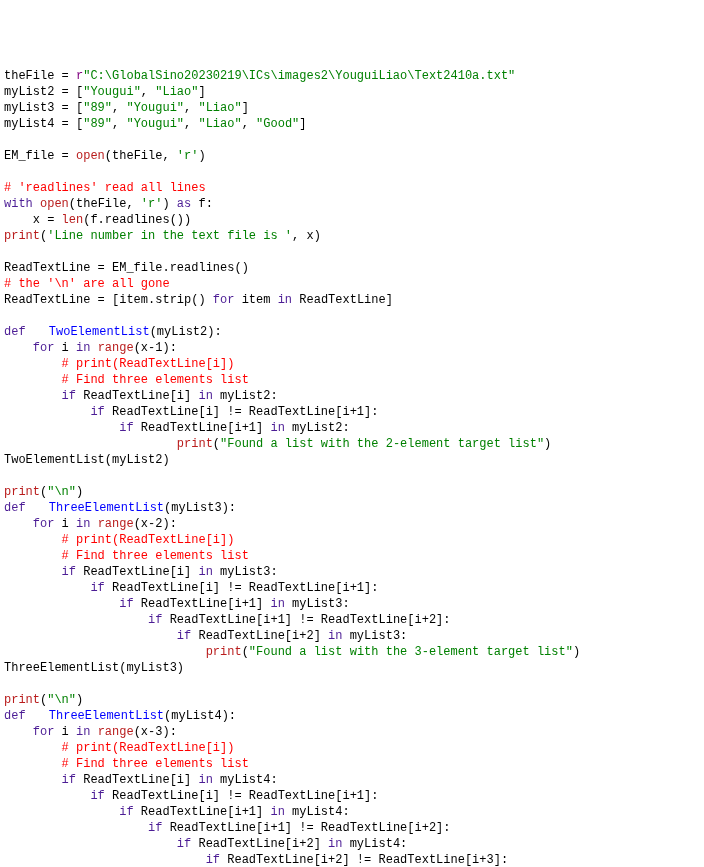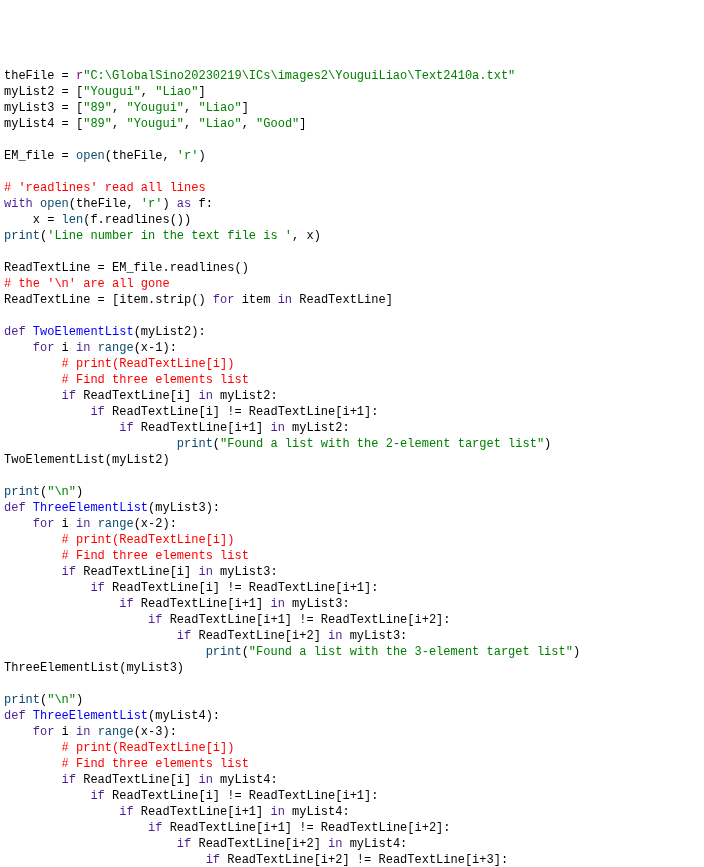--- a/index.html
+++ b/index.html
@@ -8,25 +8,25 @@
     background: #ffffff;
     font-family: "Courier New", Courier, monospace;
     font-size: 12px;
     line-height: 16px;
     color: #000000;
     white-space: pre;
   }
   .line { display: block; }
   .kw { color: #4c1d95; }
   .id { color: #000000; }
-  .deffn { color: #0000ff; }
+  .deffn { color: #0000ff; margin-left: 16px; }
   .str { color: #008000; }     
   .cmt { color: #ff0000; }     
   .raw { color: #800080; }     
-  .builtin { color: #0c4a6e; } 
+  .builtin { color: #b91c1c; } 
 </style>
 </head>
 <body>
 
 
 
 <div id="code-container"><span class="line"><span class="id">theFile = </span><span class="raw">r</span><span class="str">"C:\GlobalSino20230219\ICs\images2\YouguiLiao\Text2410a.txt"</span></span><span class="line"><span class="id">myList2 = [</span><span class="str">"Yougui"</span><span class="id">, </span><span class="str">"Liao"</span><span class="id">]</span></span><span class="line"><span class="id">myList3 = [</span><span class="str">"89"</span><span class="id">, </span><span class="str">"Yougui"</span><span class="id">, </span><span class="str">"Liao"</span><span class="id">]</span></span><span class="line"><span class="id">myList4 = [</span><span class="str">"89"</span><span class="id">, </span><span class="str">"Yougui"</span><span class="id">, </span><span class="str">"Liao"</span><span class="id">, </span><span class="str">"Good"</span><span class="id">]</span></span><span class="line">&nbsp;</span><span class="line"><span class="id">EM_file = </span><span class="builtin">open</span><span class="id">(theFile, </span><span class="str">'r'</span><span class="id">)</span></span><span class="line">&nbsp;</span><span class="line"><span class="cmt"># 'readlines' read all lines</span></span><span class="line"><span class="kw">with</span><span class="id"> </span><span class="builtin">open</span><span class="id">(theFile, </span><span class="str">'r'</span><span class="id">) </span><span class="kw">as</span><span class="id"> f:</span></span><span class="line"><span class="id">    x = </span><span class="builtin">len</span><span class="id">(f.readlines())</span></span><span class="line"><span class="builtin">print</span><span class="id">(</span><span class="str">'Line number in the text file is '</span><span class="id">, x)</span></span><span class="line">&nbsp;</span><span class="line"><span class="id">ReadTextLine = EM_file.readlines()</span></span><span class="line"><span class="cmt"># the '\n' are all gone</span></span><span class="line"><span class="id">ReadTextLine = [item.strip() </span><span class="kw">for</span><span class="id"> item </span><span class="kw">in</span><span class="id"> ReadTextLine]</span></span><span class="line">&nbsp;</span><span class="line"><span class="kw">def</span><span class="id"> </span><span class="deffn">TwoElementList</span><span class="id">(myList2):</span></span><span class="line"><span class="id">    </span><span class="kw">for</span><span class="id"> i </span><span class="kw">in</span><span class="id"> </span><span class="builtin">range</span><span class="id">(x-1):</span></span><span class="line"><span class="id">        </span><span class="cmt"># print(ReadTextLine[i])</span></span><span class="line"><span class="id">        </span><span class="cmt"># Find three elements list</span></span><span class="line"><span class="id">        </span><span class="kw">if</span><span class="id"> ReadTextLine[i] </span><span class="kw">in</span><span class="id"> myList2:</span></span><span class="line"><span class="id">            </span><span class="kw">if</span><span class="id"> ReadTextLine[i] != ReadTextLine[i+1]:</span></span><span class="line"><span class="id">                </span><span class="kw">if</span><span class="id"> ReadTextLine[i+1] </span><span class="kw">in</span><span class="id"> myList2:</span></span><span class="line"><span class="id">                        </span><span class="builtin">print</span><span class="id">(</span><span class="str">"Found a list with the 2-element target list"</span><span class="id">)</span></span><span class="line"><span class="id">TwoElementList(myList2)</span></span><span class="line">&nbsp;</span><span class="line"><span class="builtin">print</span><span class="id">(</span><span class="str">"\n"</span><span class="id">)</span></span><span class="line"><span class="kw">def</span><span class="id"> </span><span class="deffn">ThreeElementList</span><span class="id">(myList3):</span></span><span class="line"><span class="id">    </span><span class="kw">for</span><span class="id"> i </span><span class="kw">in</span><span class="id"> </span><span class="builtin">range</span><span class="id">(x-2):</span></span><span class="line"><span class="id">        </span><span class="cmt"># print(ReadTextLine[i])</span></span><span class="line"><span class="id">        </span><span class="cmt"># Find three elements list</span></span><span class="line"><span class="id">        </span><span class="kw">if</span><span class="id"> ReadTextLine[i] </span><span class="kw">in</span><span class="id"> myList3:</span></span><span class="line"><span class="id">            </span><span class="kw">if</span><span class="id"> ReadTextLine[i] != ReadTextLine[i+1]:</span></span><span class="line"><span class="id">                </span><span class="kw">if</span><span class="id"> ReadTextLine[i+1] </span><span class="kw">in</span><span class="id"> myList3:</span></span><span class="line"><span class="id">                    </span><span class="kw">if</span><span class="id"> ReadTextLine[i+1] != ReadTextLine[i+2]:</span></span><span class="line"><span class="id">                        </span><span class="kw">if</span><span class="id"> ReadTextLine[i+2] </span><span class="kw">in</span><span class="id"> myList3:</span></span><span class="line"><span class="id">                            </span><span class="builtin">print</span><span class="id">(</span><span class="str">"Found a list with the 3-element target list"</span><span class="id">)</span></span><span class="line"><span class="id">ThreeElementList(myList3)</span></span><span class="line">&nbsp;</span><span class="line"><span class="builtin">print</span><span class="id">(</span><span class="str">"\n"</span><span class="id">)</span></span><span class="line"><span class="kw">def</span><span class="id"> </span><span class="deffn">ThreeElementList</span><span class="id">(myList4):</span></span><span class="line"><span class="id">    </span><span class="kw">for</span><span class="id"> i </span><span class="kw">in</span><span class="id"> </span><span class="builtin">range</span><span class="id">(x-3):</span></span><span class="line"><span class="id">        </span><span class="cmt"># print(ReadTextLine[i])</span></span><span class="line"><span class="id">        </span><span class="cmt"># Find three elements list</span></span><span class="line"><span class="id">        </span><span class="kw">if</span><span class="id"> ReadTextLine[i] </span><span class="kw">in</span><span class="id"> myList4:</span></span><span class="line"><span class="id">            </span><span class="kw">if</span><span class="id"> ReadTextLine[i] != ReadTextLine[i+1]:</span></span><span class="line"><span class="id">                </span><span class="kw">if</span><span class="id"> ReadTextLine[i+1] </span><span class="kw">in</span><span class="id"> myList4:</span></span><span class="line"><span class="id">                    </span><span class="kw">if</span><span class="id"> ReadTextLine[i+1] != ReadTextLine[i+2]:</span></span><span class="line"><span class="id">                        </span><span class="kw">if</span><span class="id"> ReadTextLine[i+2] </span><span class="kw">in</span><span class="id"> myList4:</span></span><span class="line"><span class="id">                            </span><span class="kw">if</span><span class="id"> ReadTextLine[i+2] != ReadTextLine[i+3]:</span></span></div>
 
 
 

